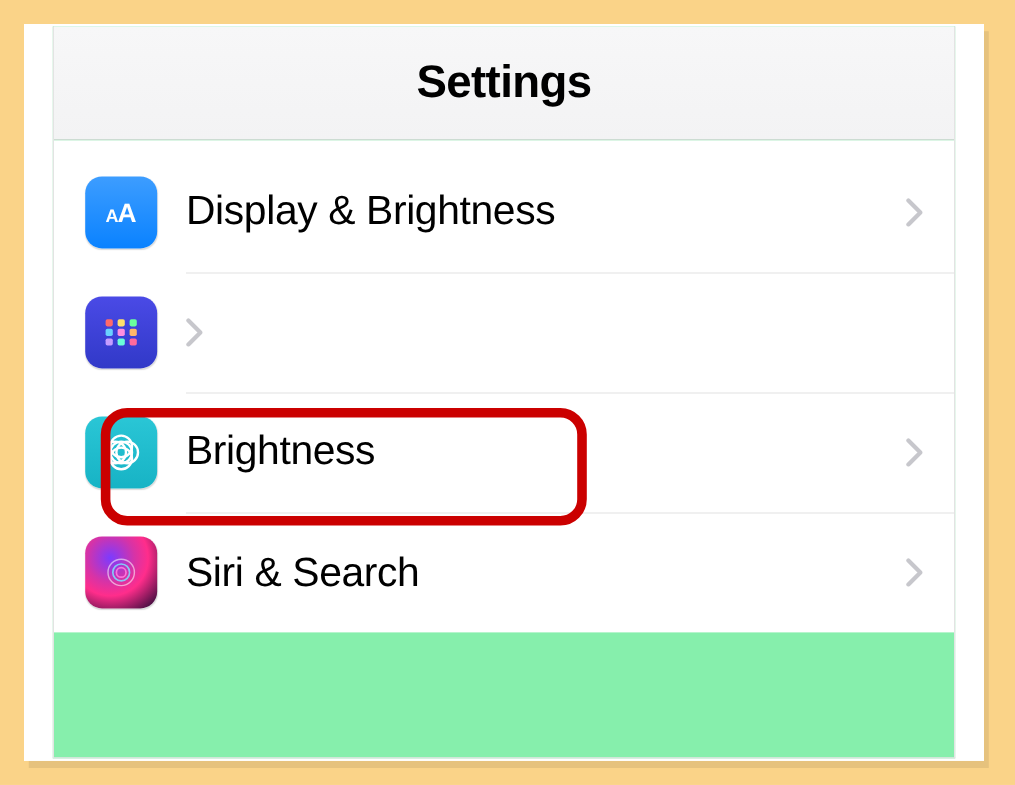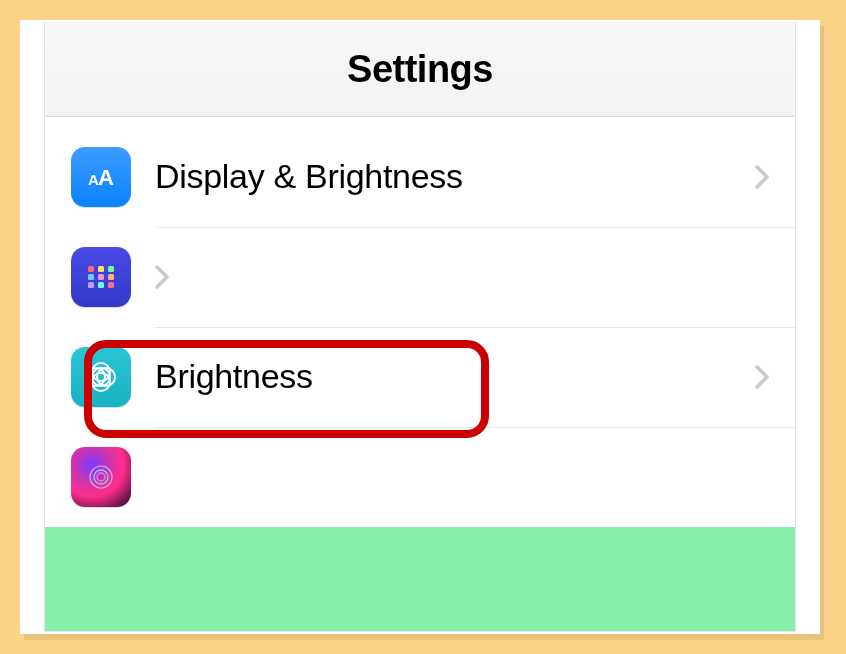--- a/index.html
+++ b/index.html
@@ -192,19 +192,27 @@
       </div>
 
       <div class="row">
         <div class="icon-wrap ic-siri">
           <svg width="40" height="40" viewBox="0 0 40 40">
             <circle cx="20" cy="20" r="11" fill="none" stroke="#ffffff" stroke-width="1.2" opacity="0.55"></circle>
             <circle cx="20" cy="20" r="7" fill="none" stroke="#7be1ff" stroke-width="1.4" opacity="0.85"></circle>
             <circle cx="20" cy="20" r="4" fill="none" stroke="#ff7be1" stroke-width="1.4" opacity="0.9"></circle>
           </svg>
         </div>
+        <div class="content" style="border-bottom:none">
+          <div class="label">Siri &amp; Search</div>
+          <div class="chev">
+            <svg width="14" height="24" viewBox="0 0 14 24">
+                <polyline points="2,2 12,12 2,22" fill="none" stroke="#c7c7cc" stroke-width="3.5" stroke-linecap="round" stroke-linejoin="round"></polyline>
+              </svg>
+          </div>
+        </div>
       </div>
 
     </div>
   </div>
 
   <div class="highlight-box"></div>
 </div>
 
 </body></html>

